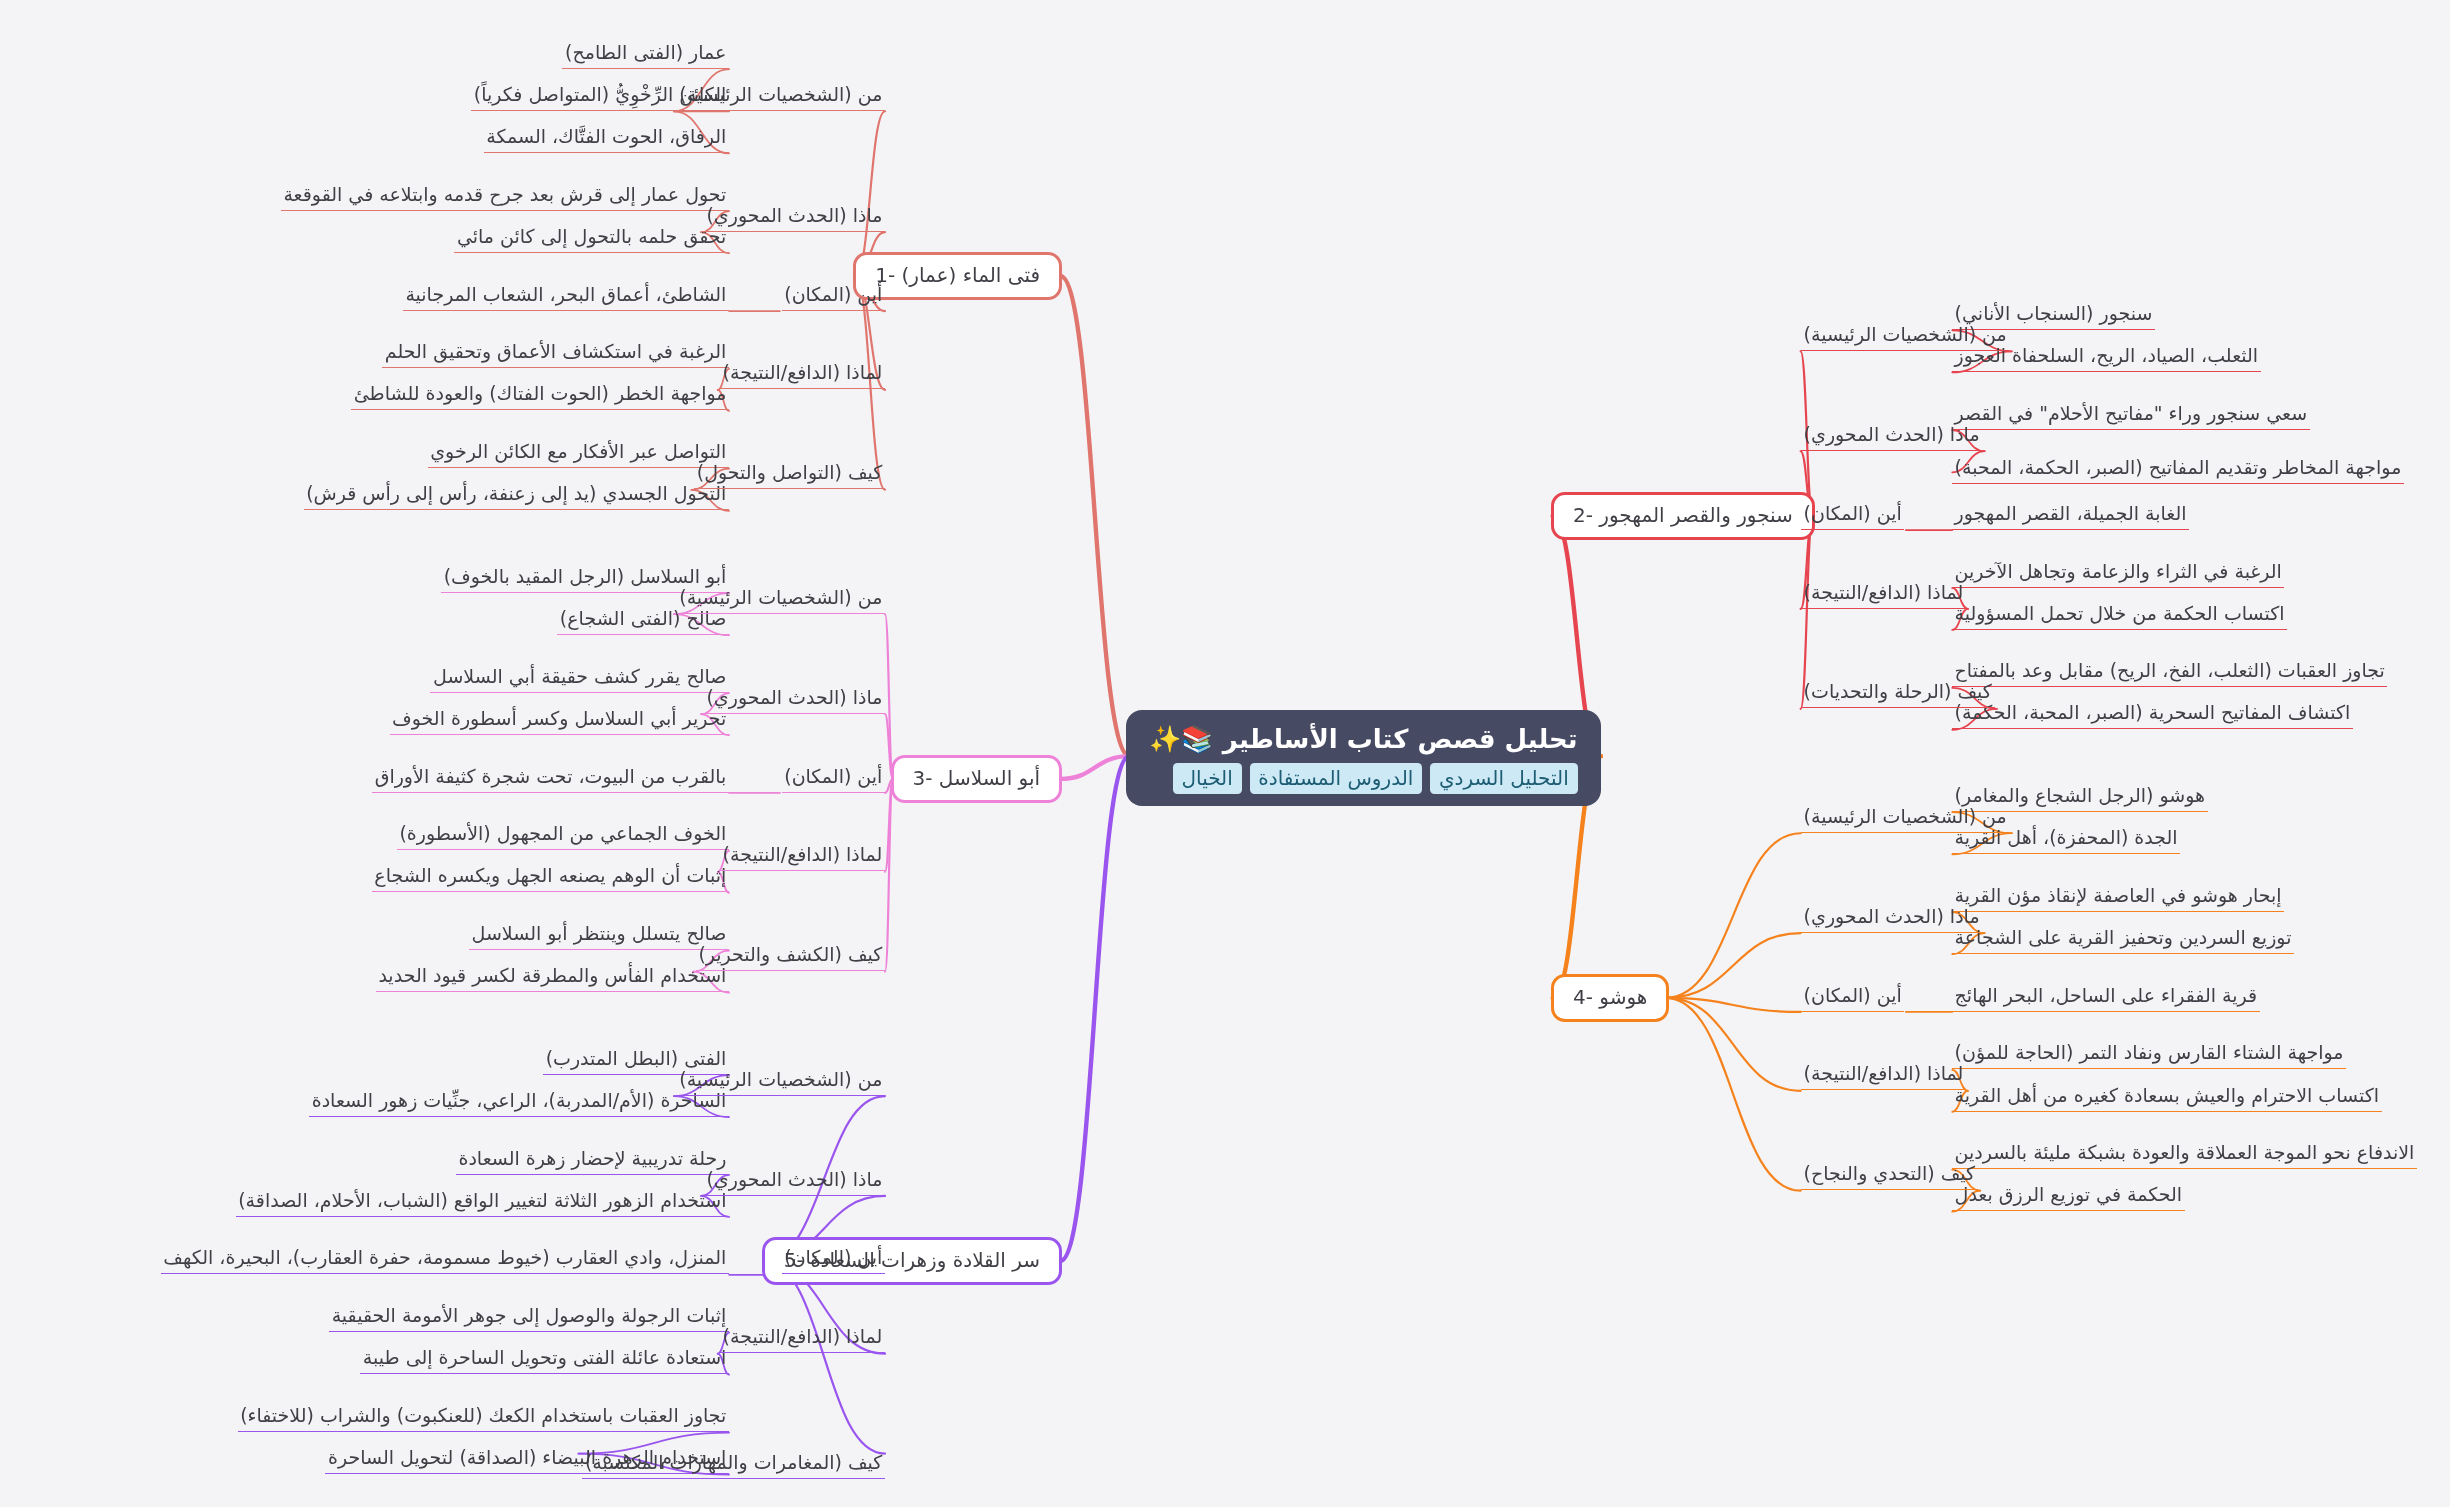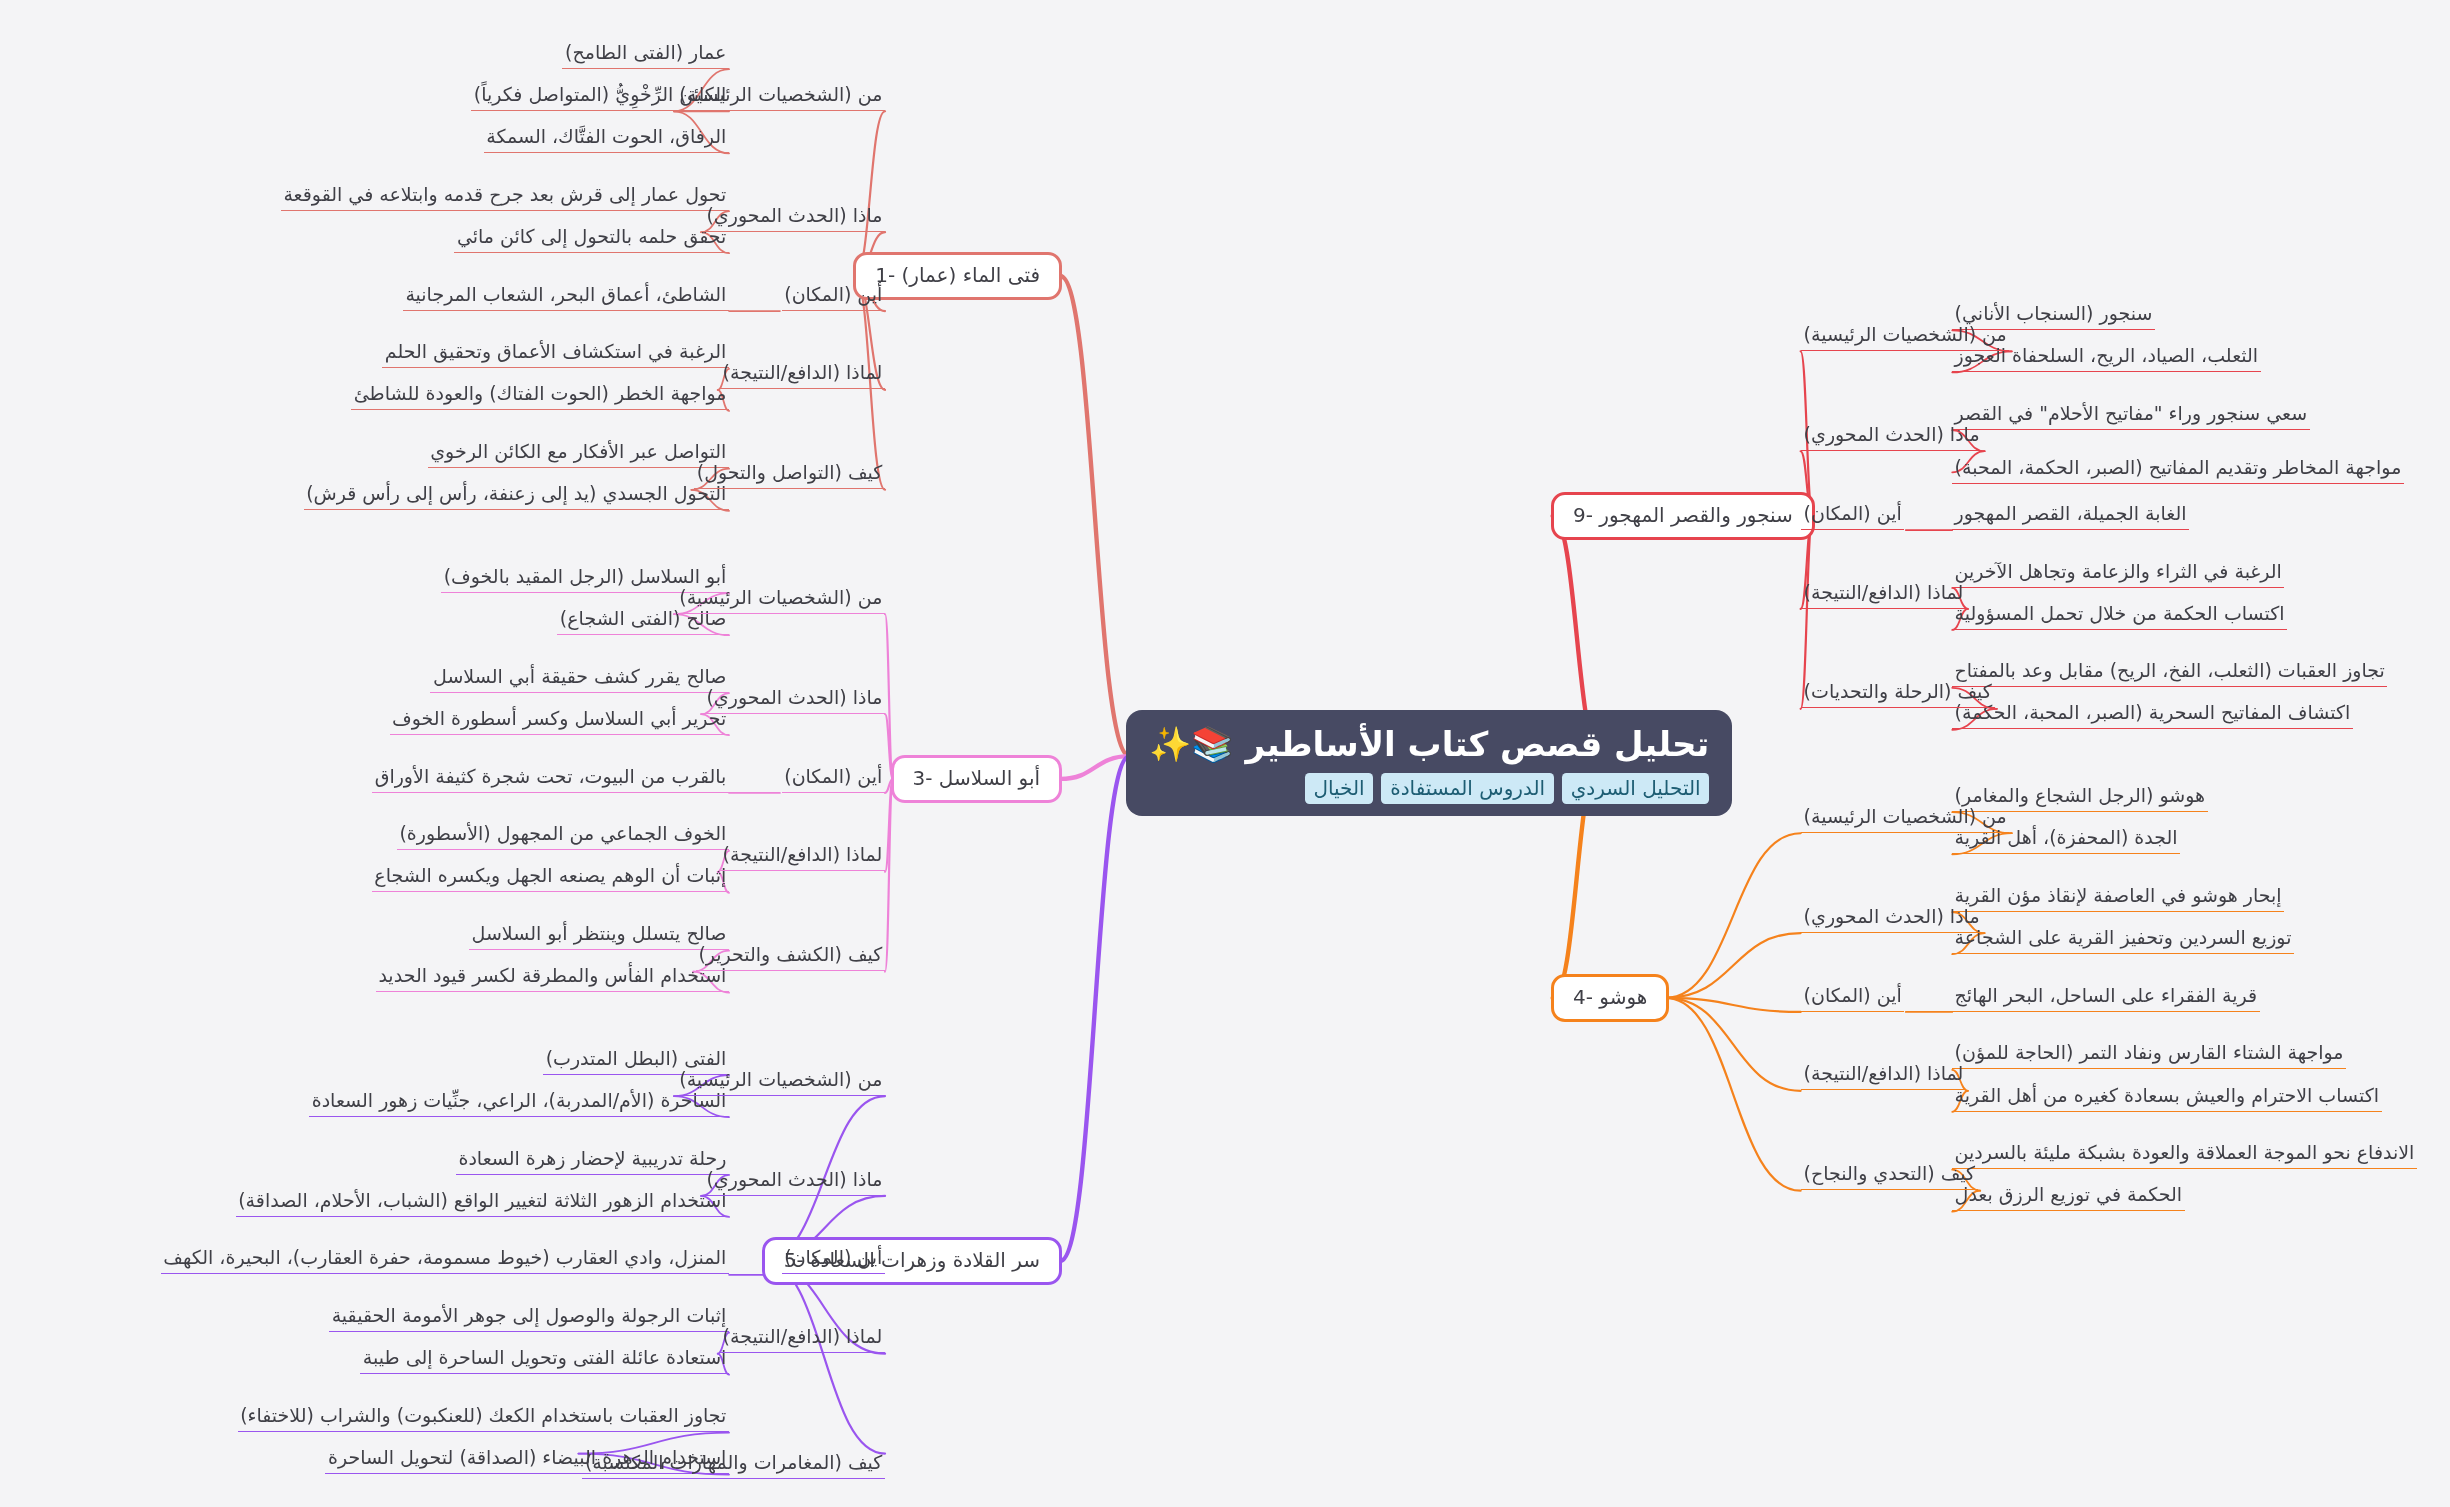--- a/index.html
+++ b/index.html
@@ -1,21 +1,21 @@
 <!DOCTYPE html>
 <html lang="ar" style="font-size:14px"><head>
 <meta charset="utf-8">
 <style>
   html,body{margin:0;padding:0;background:#f4f4f6;}
   .stage{position:relative;width:2450px;height:1507px;background:#f4f4f6;overflow:hidden;
          font-family:"DejaVu Sans",sans-serif;}
   #links{position:absolute;left:0;top:0;pointer-events:none;}
   .center-node{position:absolute;left:1126px;top:710px;background:#474a63;border-radius:16px;
          padding:14px 23px 12.3px;box-sizing:border-box;direction:rtl;text-align:right;min-width:355px;}
-  .center-title{color:#ffffff;font-size:34px;font-weight:bold;white-space:nowrap;}
+  .center-title{color:#ffffff;font-size:26px;font-weight:bold;white-space:nowrap;}
   .center-tags{margin-top:8.8px;white-space:nowrap;}
   .tag{display:inline-block;background:#cde9f6;color:#1d5d73;font-size:20px;line-height:1.3;
          padding:1.8px 8.8px 3.5px;border-radius:4.4px;margin-left:8px;}
   .pill{position:absolute;background:#ffffff;border:3.5px solid #999;border-radius:14px;
          padding:8px 19px 9.6px;font-size:20px;color:#3f3f46;direction:rtl;white-space:nowrap;}
   .qlabel,.leaf{position:absolute;font-size:19px;color:#3f3f46;direction:rtl;white-space:nowrap;
          padding:0 2.6px 5.3px;border-bottom:1.8px solid transparent;}
 </style>
 </head>
 <body>
@@ -112,21 +112,21 @@
     <div class="leaf" style="border-bottom-color: rgb(224, 117, 110); top: 225px; right: 1721px;">تحقق حلمه بالتحول إلى كائن مائي</div>
     <div class="qlabel" style="border-bottom-color: rgb(224, 117, 110); top: 204px; right: 1565px;">ماذا (الحدث المحوري)</div>
     <div class="leaf" style="border-bottom-color: rgb(224, 117, 110); top: 283px; right: 1721px;">الشاطئ، أعماق البحر، الشعاب المرجانية</div>
     <div class="qlabel" style="border-bottom-color: rgb(224, 117, 110); top: 283px; right: 1565px;">أين (المكان)</div>
     <div class="leaf" style="border-bottom-color: rgb(224, 117, 110); top: 340px; right: 1721px;">الرغبة في استكشاف الأعماق وتحقيق الحلم</div>
     <div class="leaf" style="border-bottom-color: rgb(224, 117, 110); top: 382px; right: 1721px;">مواجهة الخطر (الحوت الفتاك) والعودة للشاطئ</div>
     <div class="qlabel" style="border-bottom-color: rgb(224, 117, 110); top: 361px; right: 1565px;">لماذا (الدافع/النتيجة)</div>
     <div class="leaf" style="border-bottom-color: rgb(224, 117, 110); top: 440px; right: 1721px;">التواصل عبر الأفكار مع الكائن الرخوي</div>
     <div class="leaf" style="border-bottom-color: rgb(224, 117, 110); top: 482px; right: 1721px;">التحول الجسدي (يد إلى زعنفة، رأس إلى رأس قرش)</div>
     <div class="qlabel" style="border-bottom-color: rgb(224, 117, 110); top: 461px; right: 1565px;">كيف (التواصل والتحول)</div>
-    <div class="pill" style="border-color: rgb(230, 68, 78); top: 492px; left: 1551px;">سنجور والقصر المهجور -9</div>
+    <div class="pill" style="border-color: rgb(230, 68, 78); top: 492px; left: 1551px;">سنجور والقصر المهجور -2</div>
     <div class="leaf" style="border-bottom-color: rgb(230, 68, 78); top: 302px; left: 1952px;">سنجور (السنجاب الأناني)</div>
     <div class="leaf" style="border-bottom-color: rgb(230, 68, 78); top: 344px; left: 1952px;">الثعلب، الصياد، الريح، السلحفاة العجوز</div>
     <div class="qlabel" style="border-bottom-color: rgb(230, 68, 78); top: 323px; left: 1801px;">من (الشخصيات الرئيسية)</div>
     <div class="leaf" style="border-bottom-color: rgb(230, 68, 78); top: 402px; left: 1952px;">سعي سنجور وراء "مفاتيح الأحلام" في القصر</div>
     <div class="leaf" style="border-bottom-color: rgb(230, 68, 78); top: 456px; left: 1952px;">مواجهة المخاطر وتقديم المفاتيح (الصبر، الحكمة، المحبة)</div>
     <div class="qlabel" style="border-bottom-color: rgb(230, 68, 78); top: 423px; left: 1801px;">ماذا (الحدث المحوري)</div>
     <div class="leaf" style="border-bottom-color: rgb(230, 68, 78); top: 502px; left: 1952px;">الغابة الجميلة، القصر المهجور</div>
     <div class="qlabel" style="border-bottom-color: rgb(230, 68, 78); top: 502px; left: 1801px;">أين (المكان)</div>
     <div class="leaf" style="border-bottom-color: rgb(230, 68, 78); top: 560px; left: 1952px;">الرغبة في الثراء والزعامة وتجاهل الآخرين</div>
     <div class="leaf" style="border-bottom-color: rgb(230, 68, 78); top: 602px; left: 1952px;">اكتساب الحكمة من خلال تحمل المسؤولية</div>

